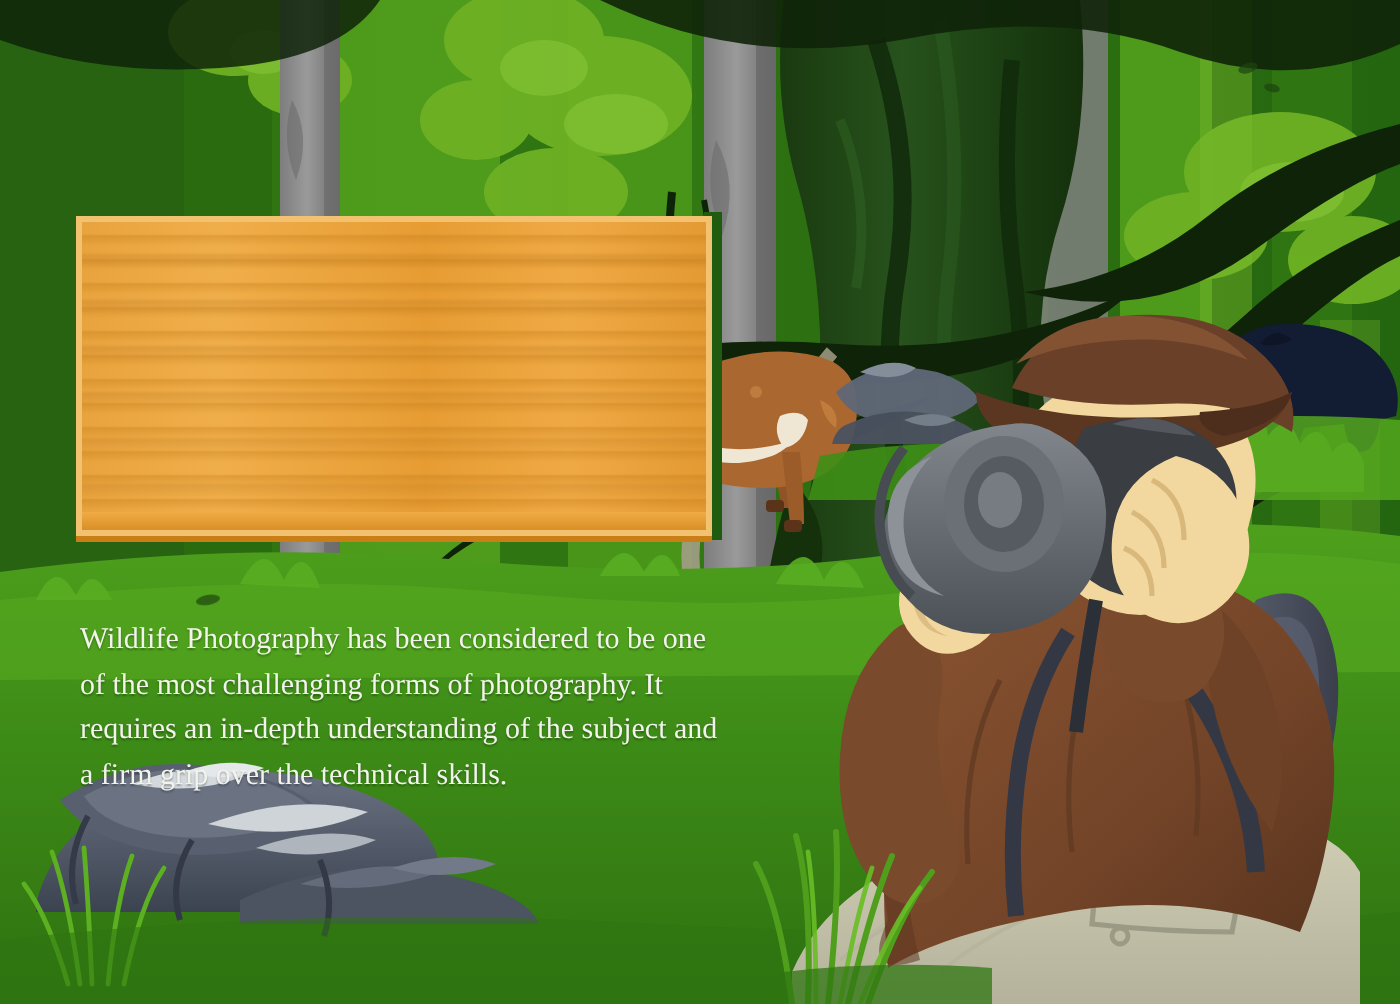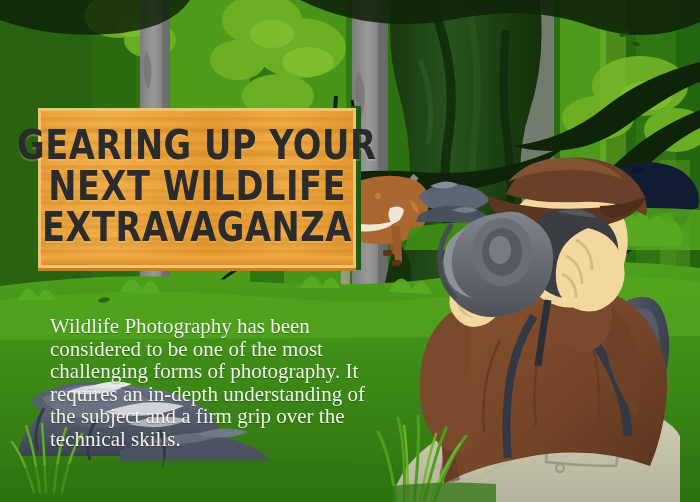--- a/index.html
+++ b/index.html
@@ -49,23 +49,23 @@
     display:block;color:#2b2b2b;
     font-family:"Liberation Sans Narrow","DejaVu Sans Condensed","Liberation Sans",sans-serif;
     font-weight:700;font-size:36px;line-height:40px;
     letter-spacing:0.5px;white-space:nowrap;
     transform:scaleX(1.04) scaleY(1.12);
     text-shadow:0 1px 0 rgba(255,220,160,0.25);
   }
 
   
   .body-copy{
-    position:absolute;left:50px;top:294px;width:320px;
+    position:absolute;left:40px;top:294px;width:320px;
     color:#f2f4ec;font-family:"Liberation Serif","DejaVu Serif",serif;
-    font-size:21px;line-height:22.5px;font-weight:400;
+    font-size:15px;line-height:22.5px;font-weight:400;
     text-shadow:0 1px 1px rgba(0,0,0,0.30);
   }
 </style>
 </head>
 <body>
 
 <div class="stage">
 
   <svg class="layer" viewBox="0 0 700 502" aria-hidden="true">
     <defs>
@@ -384,21 +384,16 @@
       <ellipse cx="624" cy="34" rx="5" ry="2.5" transform="rotate(-18 624 34)"></ellipse>
       <ellipse cx="636" cy="44" rx="4" ry="2" transform="rotate(14 636 44)"></ellipse>
       <ellipse cx="104" cy="300" rx="6" ry="2.5" transform="rotate(-10 104 300)"></ellipse>
     </g>
   </svg>
 
   <div class="sign-edge"></div>
   <div class="sign"></div>
   <div class="sign-foot"></div>
 
-  <div class="headline">
-    <span>GEARING UP YOUR</span>
-    <span>NEXT WILDLIFE</span>
-    <span>EXTRAVAGANZA</span>
-  </div>
 
   <p class="body-copy">Wildlife Photography has been considered to be one of the most challenging forms of photography. It requires an in-depth understanding of the subject and a firm grip over the technical skills.</p>
 
 </div>
 
 </body></html>

